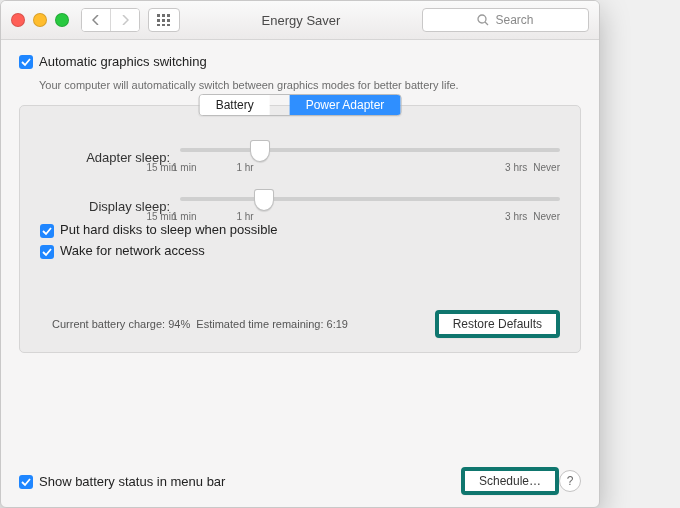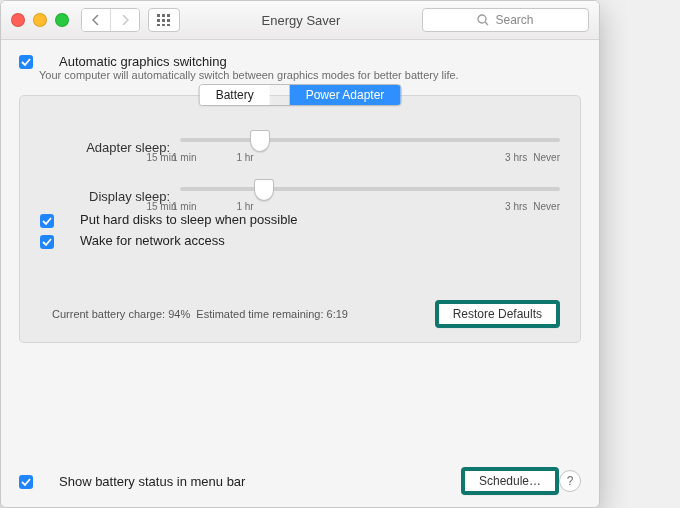--- a/index.html
+++ b/index.html
@@ -10,25 +10,25 @@
   .dot.red{background:#ff5f57;}
   .dot.yellow{background:#ffbd2e;}
   .dot.green{background:#28c940;}
   .nav-group{display:flex;border:1px solid #c9c8c8;border-radius:4px;overflow:hidden;background:#fff;}
   .nav-btn{width:28px;height:22px;display:flex;align-items:center;justify-content:center;color:#8a8a8a;background:#fff;}
   .nav-btn + .nav-btn{border-left:1px solid #d9d8d8;}
   .grid-btn{width:30px;height:22px;margin-left:8px;border:1px solid #c9c8c8;border-radius:4px;display:flex;align-items:center;justify-content:center;background:#fff;}
   .title{flex:1;text-align:center;font-size:13px;color:#4a4a4a;}
   .search{width:165px;height:22px;border:1px solid #c9c8c8;border-radius:4px;background:#fff;display:flex;align-items:center;justify-content:center;color:#8a8a8a;gap:6px;font-size:12px;}
   .body{padding:14px 18px 0 18px;}
-  .row{display:flex;align-items:flex-start;gap:20px;}
+  .row{display:flex;align-items:flex-start;}
   .chk{width:14px;height:14px;border-radius:3px;background:#1f86ff;display:flex;align-items:center;justify-content:center;margin-right:6px;flex:0 0 auto;position:relative;top:1px;}
   .chk svg{width:10px;height:10px;fill:#fff;}
   .main-chk-label{font-size:13px;}
-  .subtext{margin-left:20px;color:#6d6d6d;font-size:11px;margin-top:0;}
+  .subtext{margin-left:20px;color:#6d6d6d;font-size:11px;margin-top:10px;}
   .panel{margin-top:14px;border:1px solid #d6d5d5;border-radius:5px;background:#ecebeb;padding:18px 20px 14px 20px;position:relative;}
   .seg{display:flex;border:1px solid #bdbdbd;border-radius:4px;overflow:hidden;position:absolute;top:-12px;left:50%;transform:translateX(-50%);box-shadow:0 1px 1px rgba(0,0,0,0.05);gap:20px;}
   .seg div{padding:3px 16px;font-size:12px;background:#fff;}
   .seg .active{background:#2f8fff;color:#fff;}
   .slider-row{display:flex;align-items:center;margin-top:18px;}
   .slider-label{width:130px;text-align:right;padding-right:10px;font-size:13px;color:#333;}
   .slider-wrap{flex:1;position:relative;padding-top:6px;}
   .track{height:4px;background:#cfcfcf;border-radius:2px;position:relative;}
   .thumb{position:absolute;top:-8px;width:18px;height:20px;background:#fff;border:1px solid #bfbfbf;border-radius:3px 3px 50% 50%;transform:translateX(-50%);box-shadow:0 1px 1px rgba(0,0,0,0.1);}
   .ticks{display:flex;justify-content:space-between;font-size:10px;color:#6d6d6d;margin-top:10px;}

